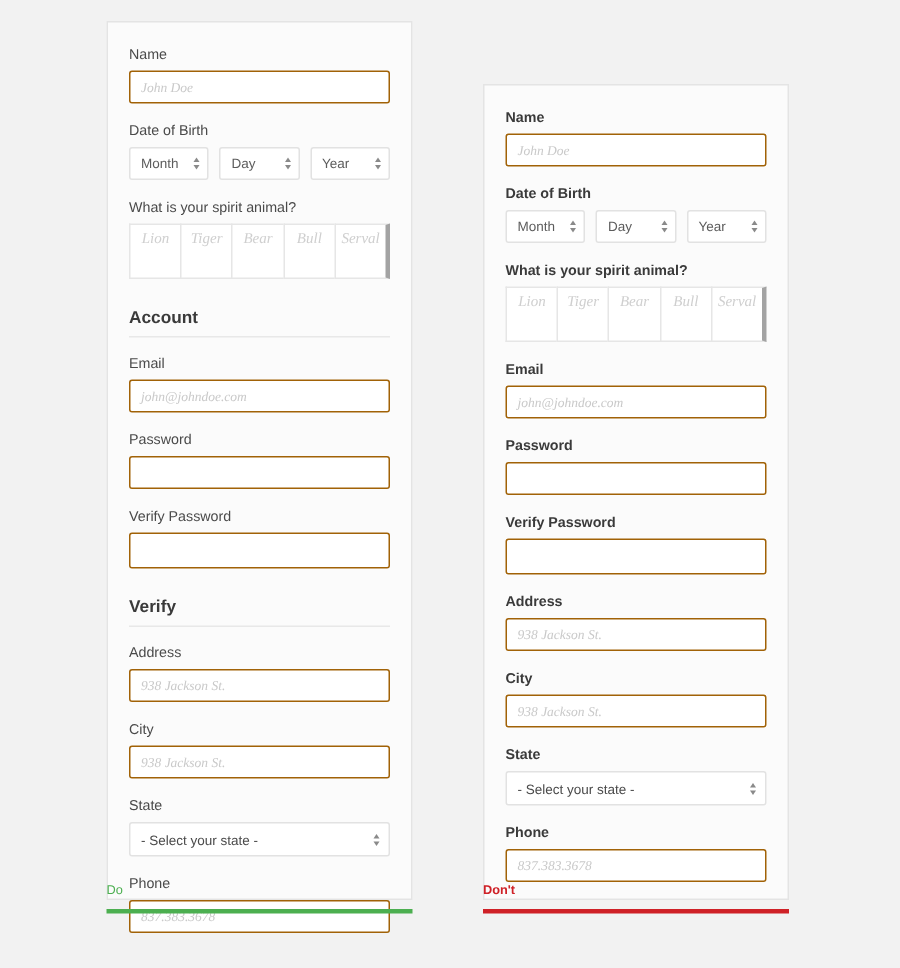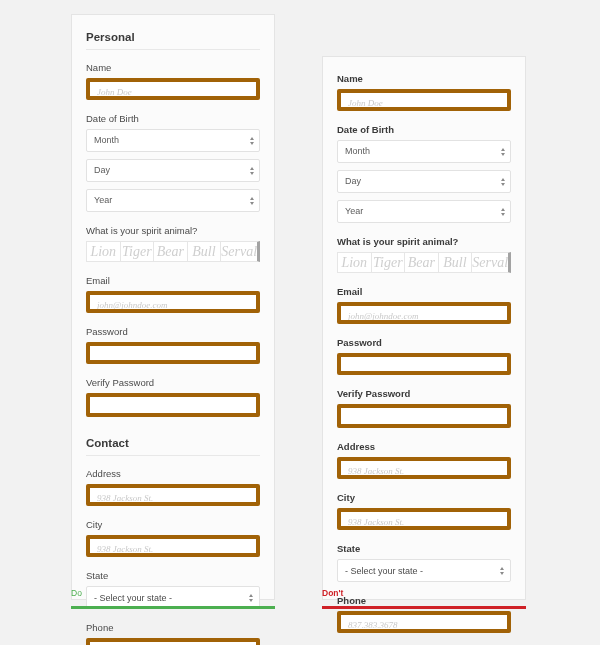--- a/index.html
+++ b/index.html
@@ -64,39 +64,38 @@
   .field-label-bold {
     font-weight: bold;
     color: #3a3a3a;
   }
 
   .text-input {
     box-sizing: border-box;
     width: 100%;
     height: 22px;
     background: #fff;
-    border: 4px solid #a16207;
+    border: 1px solid #a16207;
     border-radius: 2px;
     font-size: 9px;
     color: #c9c9c9;
     padding: 0 7px;
     line-height: 20px;
     font-family: "Liberation Serif", serif;
     font-style: italic;
     overflow: hidden;
     white-space: nowrap;
   }
   .text-input.tall { height: 24px; line-height: 22px; }
   .text-input.empty { color: transparent; }
 
   
   .dob-row {
     display: flex;
     gap: 7px;
-    flex-direction: column;
   }
   .dob-select {
     box-sizing: border-box;
     flex: 1;
     height: 22px;
     background: #fff;
     border: 1px solid #e2e2e2;
     border-radius: 2px;
     position: relative;
     font-size: 9px;
@@ -127,27 +126,27 @@
   .caret-down { border-top: 3px solid #8a8a8a; }
 
   
   .btn-group {
     display: flex;
     width: 100%;
   }
   .btn-group .seg {
     flex: 1;
     box-sizing: border-box;
-    height: 21px;
+    height: 37px;
     line-height: 19px;
     background: #fff;
     border: 1px solid #e6e6e6;
     border-right: none;
     text-align: center;
-    font-size: 14px;
+    font-size: 10px;
     color: #cfcfcf;
     font-family: "Liberation Serif", serif;
     font-style: italic;
   }
   .btn-group .seg:last-child { border-right: 3px solid #a3a3a3; }
 
   
   .state-select {
     box-sizing: border-box;
     width: 100%;
@@ -207,21 +206,20 @@
     font-weight: bold;
   }
 </style>
 </head>
 <body>
 
 <div class="stage">
 
   <div class="panel panel-left">
 
-    <div class="section-title">Personal</div>
 
     <div class="field">
       <span class="field-label">Name</span>
       <div class="text-input">John Doe</div>
     </div>
 
     <div class="field">
       <span class="field-label">Date of Birth</span>
       <div class="dob-row">
         <div class="dob-select">
@@ -252,37 +250,38 @@
       <span class="field-label">What is your spirit animal?</span>
       <div class="btn-group">
         <div class="seg">Lion</div>
         <div class="seg">Tiger</div>
         <div class="seg">Bear</div>
         <div class="seg">Bull</div>
         <div class="seg">Serval</div>
       </div>
     </div>
 
+    <div class="section-title section-gap-top">Account</div>
 
     <div class="field">
       <span class="field-label">Email</span>
       <div class="text-input">john@johndoe.com</div>
     </div>
 
     <div class="field">
       <span class="field-label">Password</span>
       <div class="text-input empty"></div>
     </div>
 
     <div class="field">
       <span class="field-label">Verify Password</span>
       <div class="text-input tall"></div>
     </div>
 
-    <div class="section-title section-gap-top">Contact</div>
+    <div class="section-title section-gap-top">Verify</div>
 
     <div class="field">
       <span class="field-label">Address</span>
       <div class="text-input">938 Jackson St.</div>
     </div>
 
     <div class="field">
       <span class="field-label">City</span>
       <div class="text-input">938 Jackson St.</div>
     </div>

